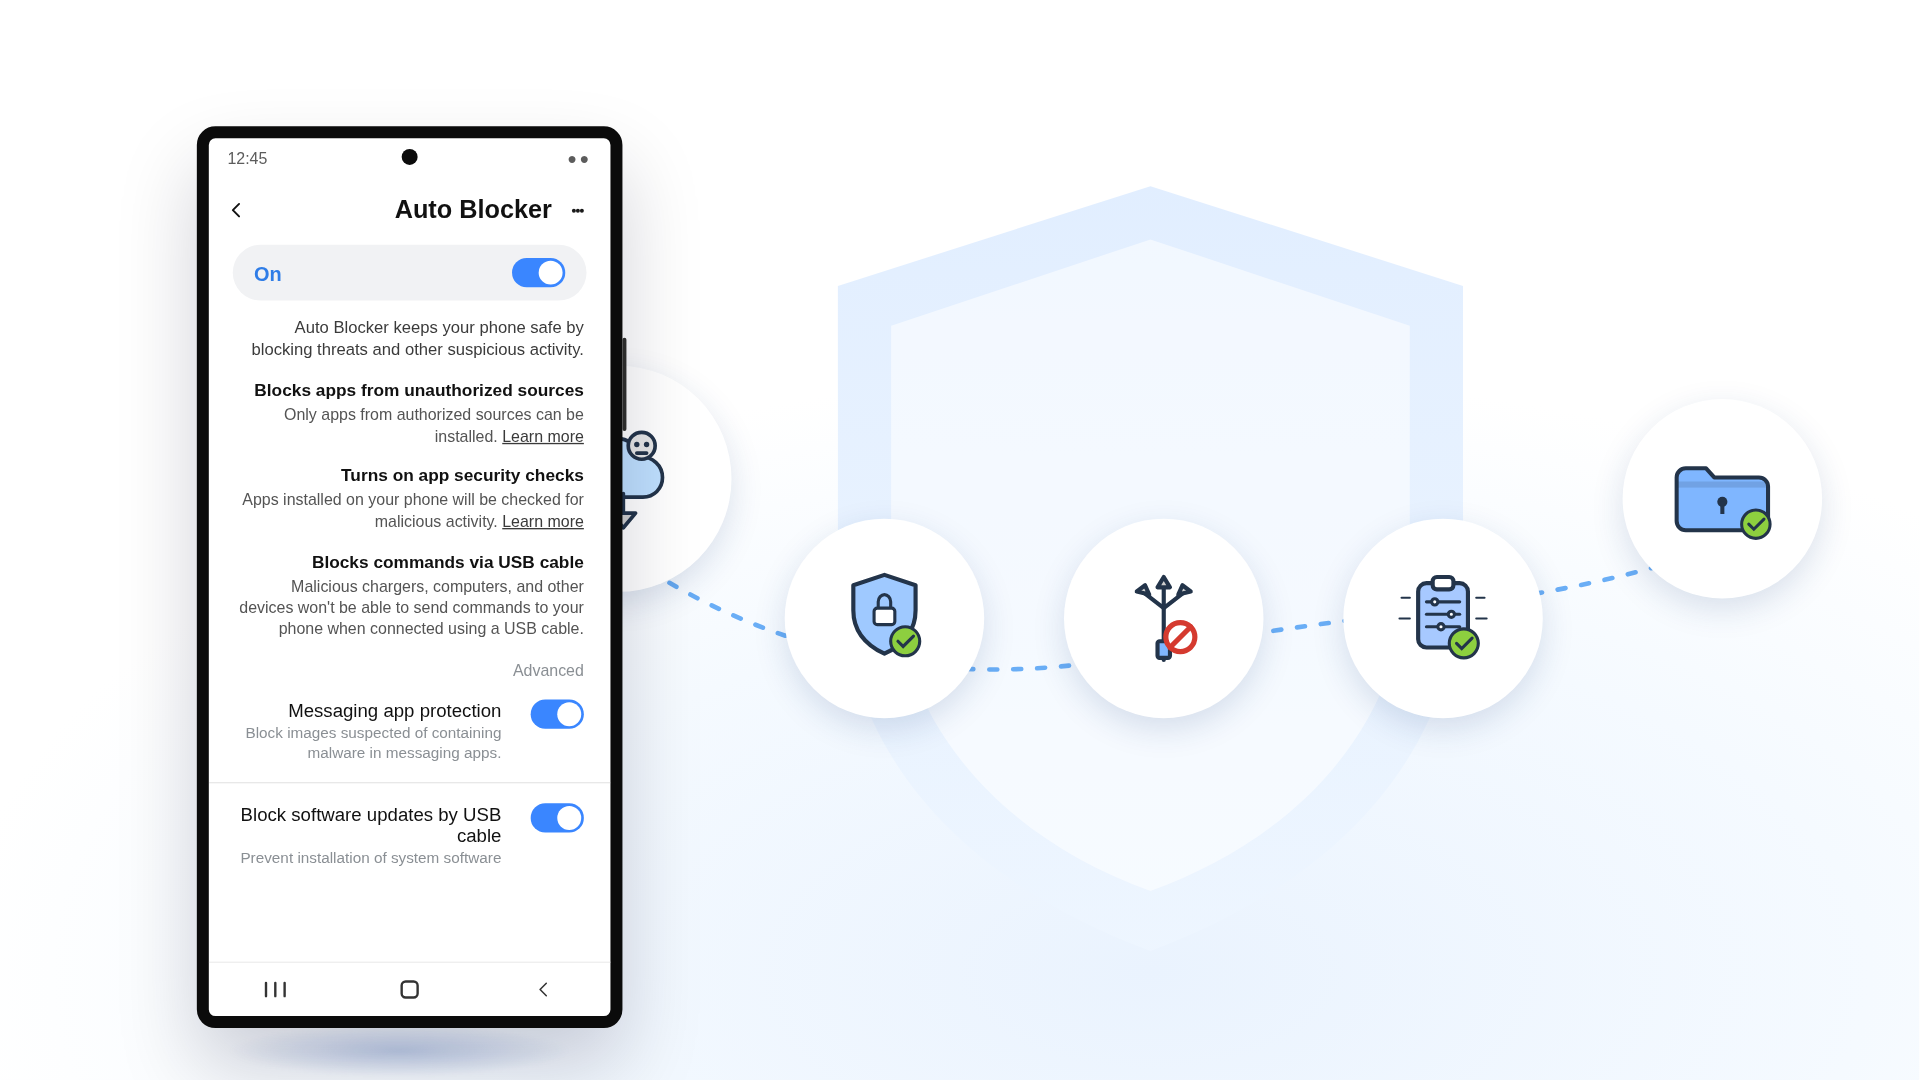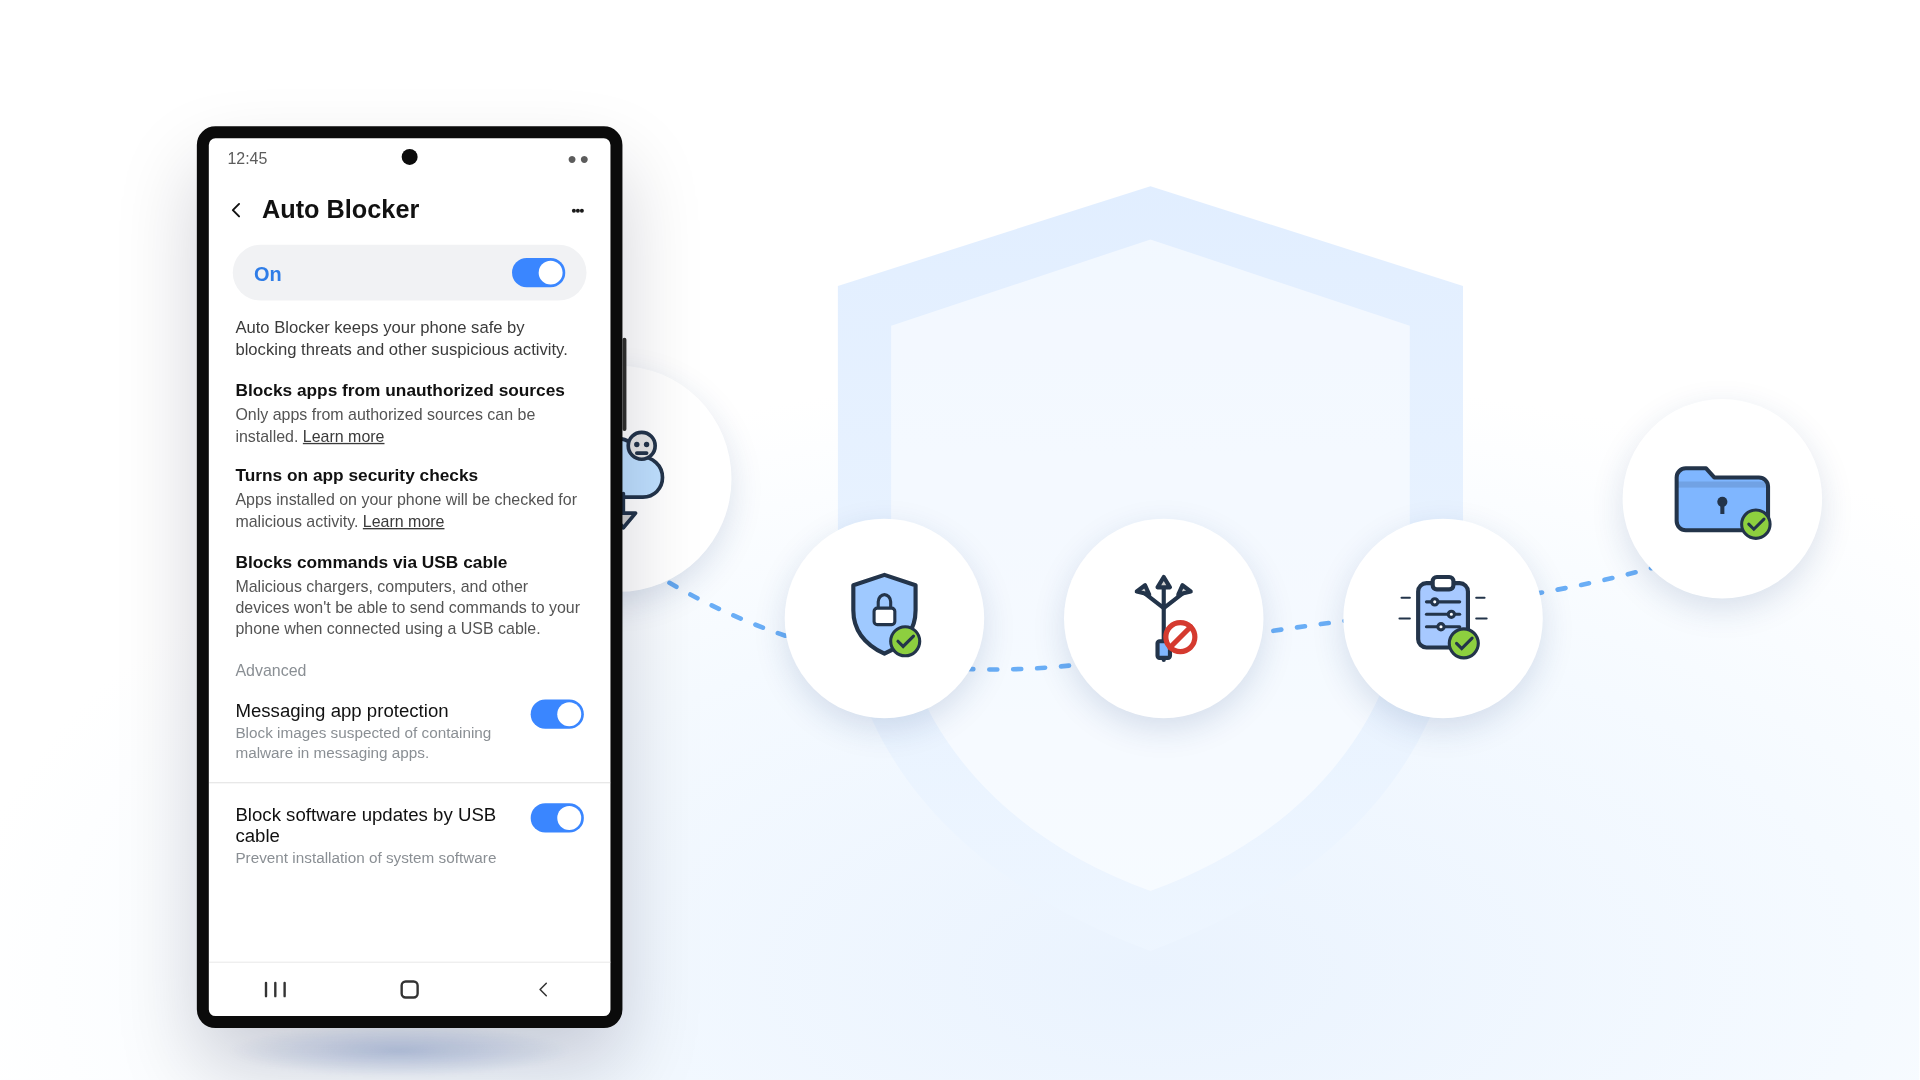--- a/index.html
+++ b/index.html
@@ -10,21 +10,21 @@
     --accent:#3a86ff;
     --green:#8dcf3f;
   }
   html,body{margin:0;padding:0;width:100%;height:100%;}
   body{
     font-family:"Segoe UI","Helvetica Neue",Arial,sans-serif;
     background:#ffffff;
     overflow:hidden;
   }
   .stage-outer{
-    width:1920px;height:1080px;position:relative;overflow:hidden;
+    width:1920px;height:1080px;position:relative;overflow:hidden;text-align:right;
   }
   .stage{
     position:absolute;left:0;top:0;
     width:1443px;height:812px; 
     transform:scale(var(--scale));
     transform-origin:top left;
     background:
       radial-gradient(1200px 600px at 60% 90%, #eaf3fe 0%, #f5faff 45%, #ffffff 75%),
       linear-gradient(#ffffff,#ffffff);
   }

